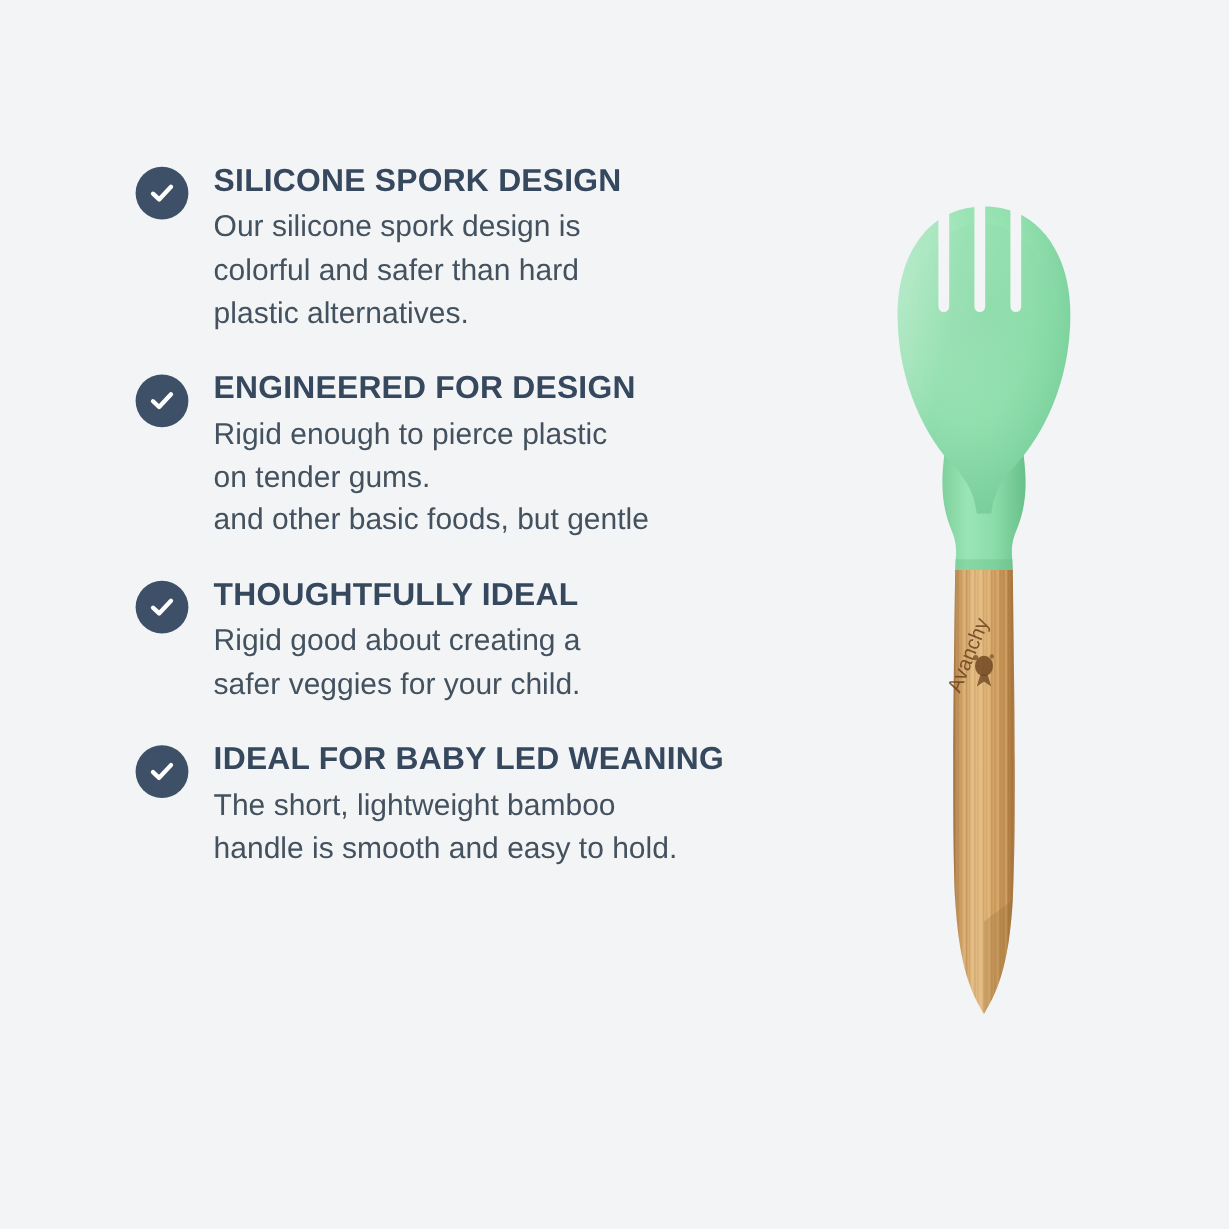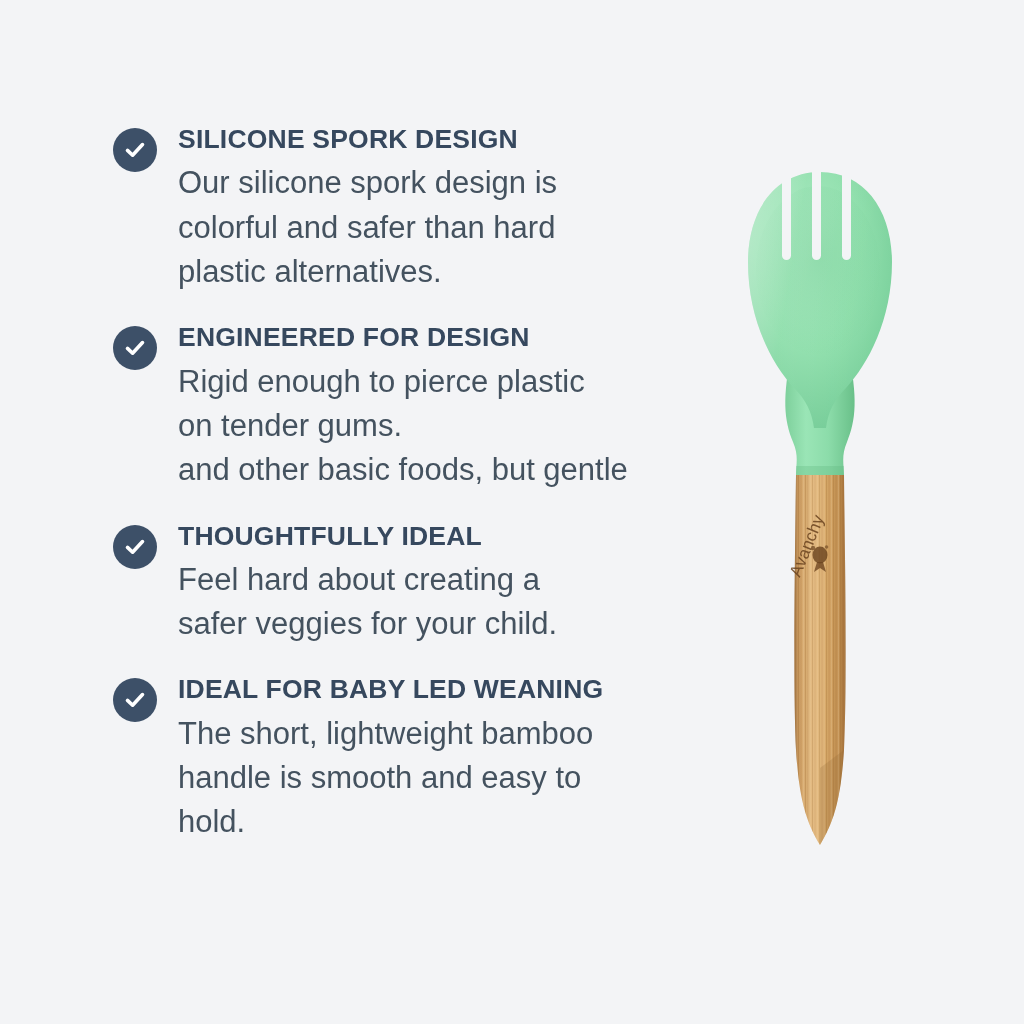--- a/index.html
+++ b/index.html
@@ -19,21 +19,21 @@
     position: relative;
     width: 1024px;
     height: 1024px;
     background: #f3f4f6;
   }
 
   
   .features {
     position: absolute;
     left: 113px;
-    top: 124px;
+    top: 135px;
     width: 600px;
   }
 
   .feature {
     position: relative;
     padding-left: 65px;
     margin-bottom: 28px;
   }
   .feature:last-child { margin-bottom: 0; }
 
@@ -55,21 +55,21 @@
     font-size: 26.5px;
     font-weight: bold;
     color: #36485e;
     letter-spacing: 0.2px;
     line-height: 1.18;
     margin: 0 0 6px 0;
     white-space: nowrap;
   }
 
   .feature-desc {
-    font-size: 31px;
+    font-size: 25px;
     font-weight: 300;
     color: #44525f;
     line-height: 1.43;
     margin: 0;
     max-width: 470px;
   }
   .feature-desc .ln { display: block; }
 
   
   .product {
@@ -117,21 +117,21 @@
     </div>
 
     <div class="feature">
       <span class="check-badge">
         <svg width="24" height="24" viewBox="0 0 24 24" aria-hidden="true">
           <path d="M4.5 12.4 L9.6 17.2 L19.5 6.6" fill="none" stroke="#ffffff" stroke-width="3.6" stroke-linecap="round" stroke-linejoin="round"></path>
         </svg>
       </span>
       <h3 class="feature-title">THOUGHTFULLY IDEAL</h3>
       <p class="feature-desc">
-        <span class="ln">Feel hard about creating a</span>
+        <span class="ln">Rigid good about creating a</span>
         <span class="ln">safer veggies for your child.</span>
       </p>
     </div>
 
     <div class="feature">
       <span class="check-badge">
         <svg width="24" height="24" viewBox="0 0 24 24" aria-hidden="true">
           <path d="M4.5 12.4 L9.6 17.2 L19.5 6.6" fill="none" stroke="#ffffff" stroke-width="3.6" stroke-linecap="round" stroke-linejoin="round"></path>
         </svg>
       </span>

